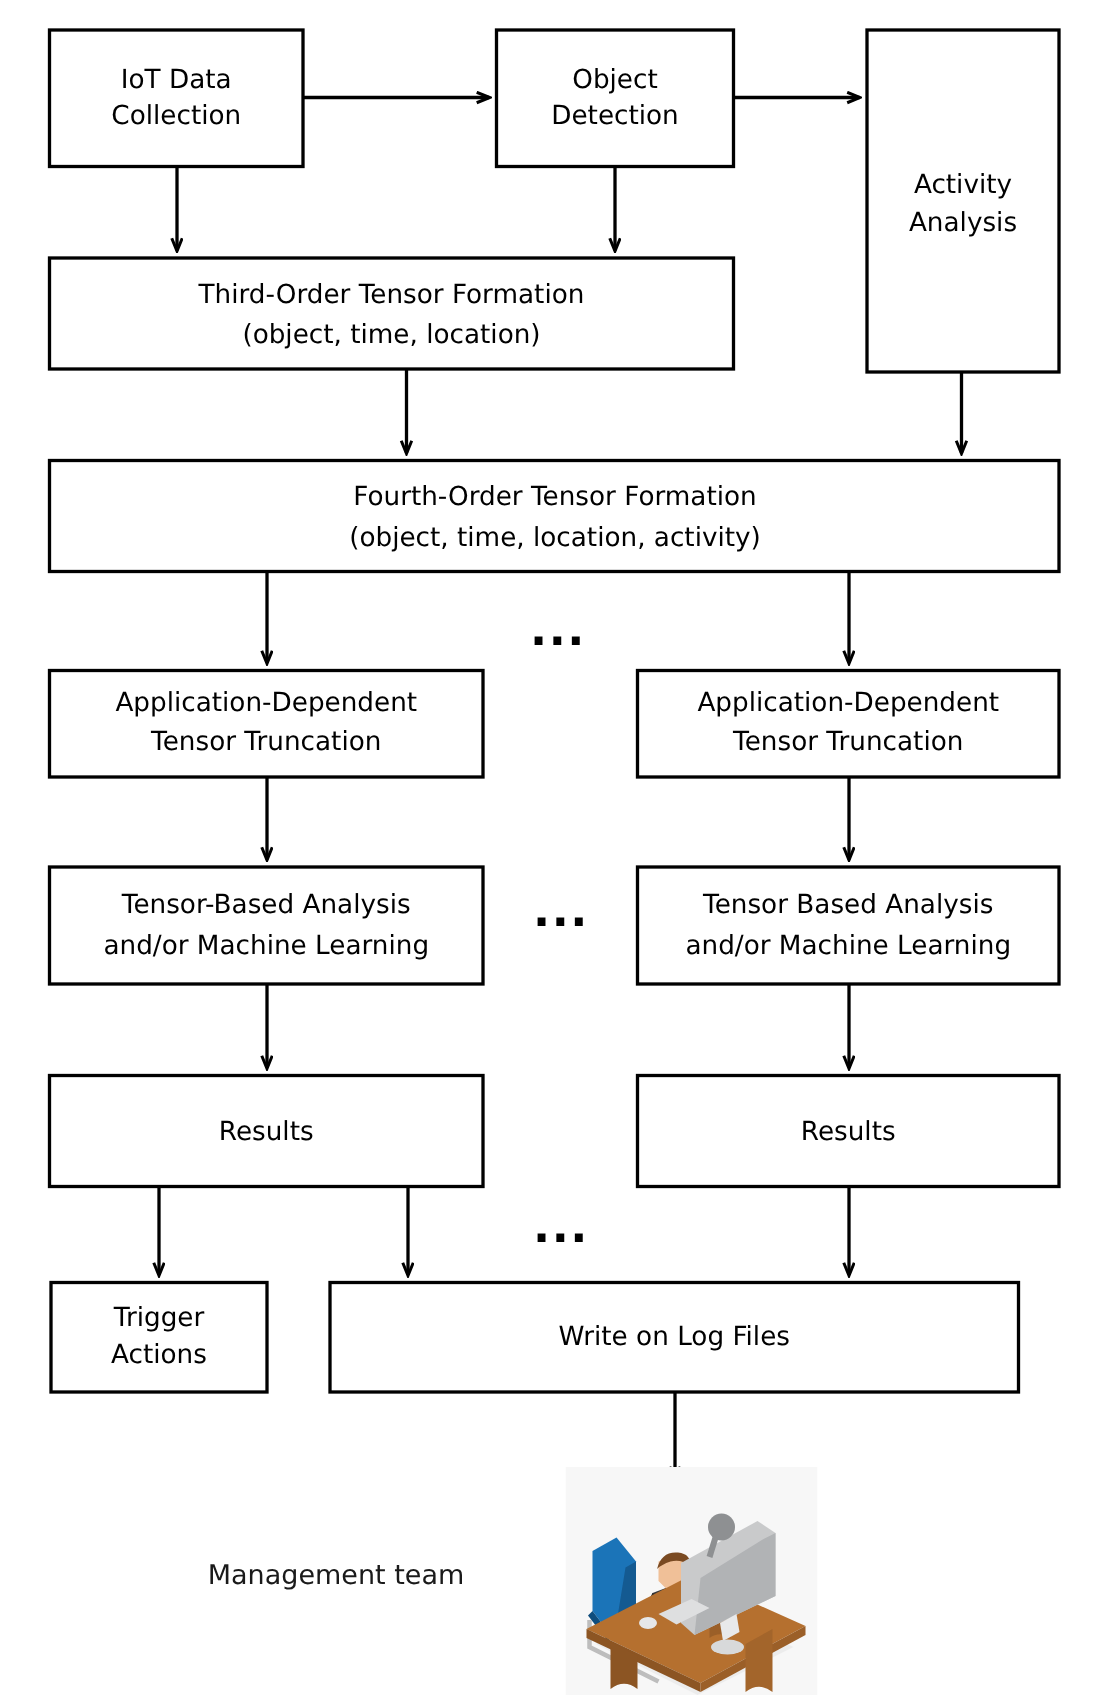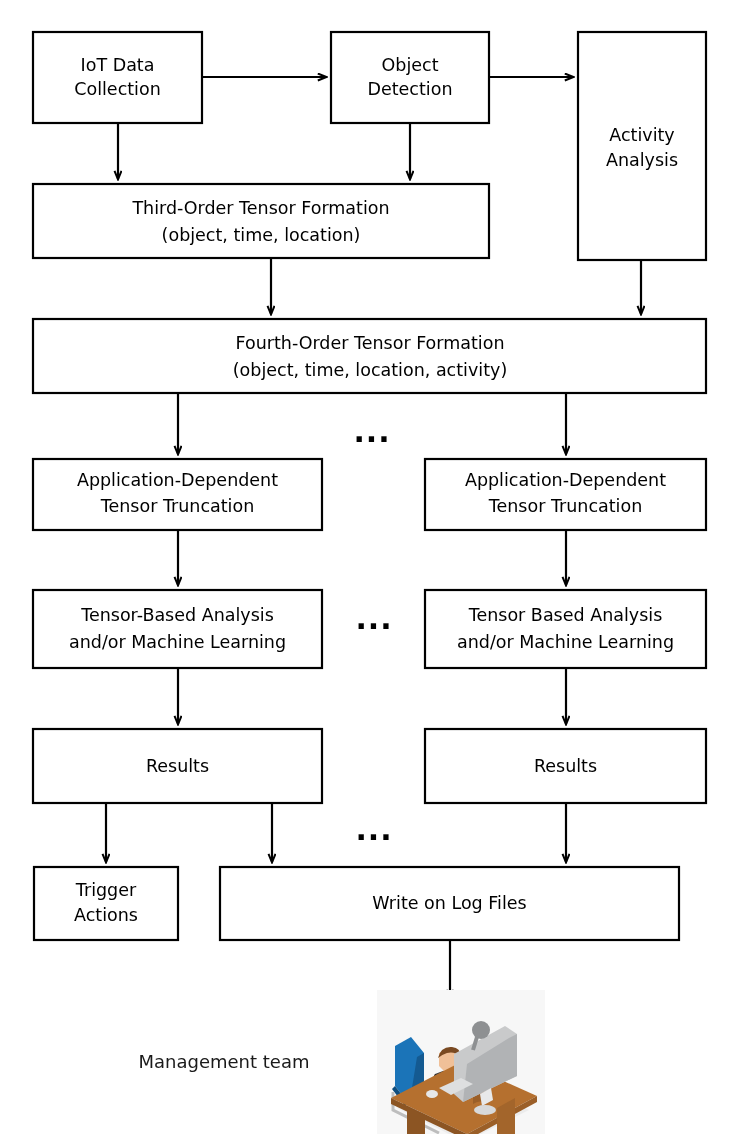--- a/index.html
+++ b/index.html
@@ -13,21 +13,20 @@
     position: relative;
     font-family: "DejaVu Sans", sans-serif;
     overflow: hidden;
   }
   #diagram-root {
     position: absolute;
     left: 0;
     top: 0;
     width: 729px;
     height: 981px;
-    margin-top: 12px;
   }
   svg.flow {
     position: absolute;
     left: 0;
     top: 0;
     width: 729px;
     height: 1134px;
   }
   .node-rect {
     fill: #ffffff;

